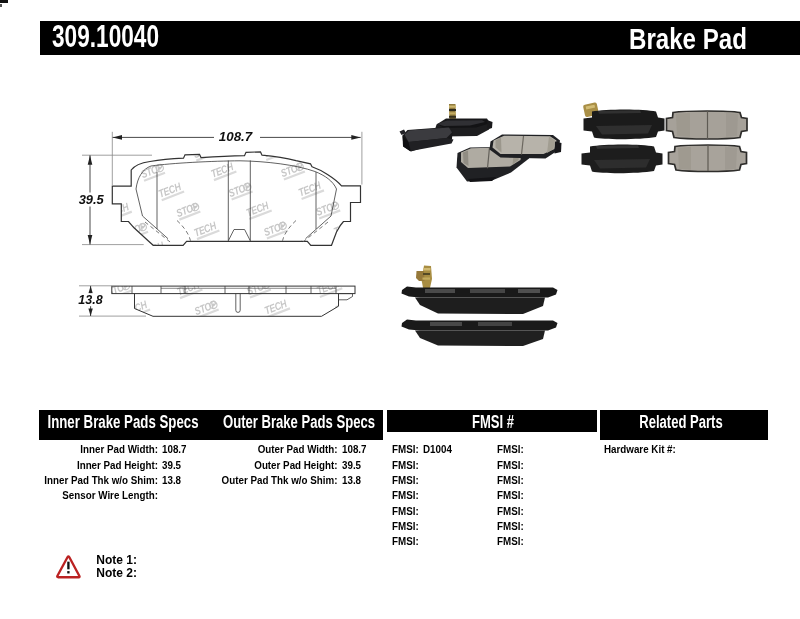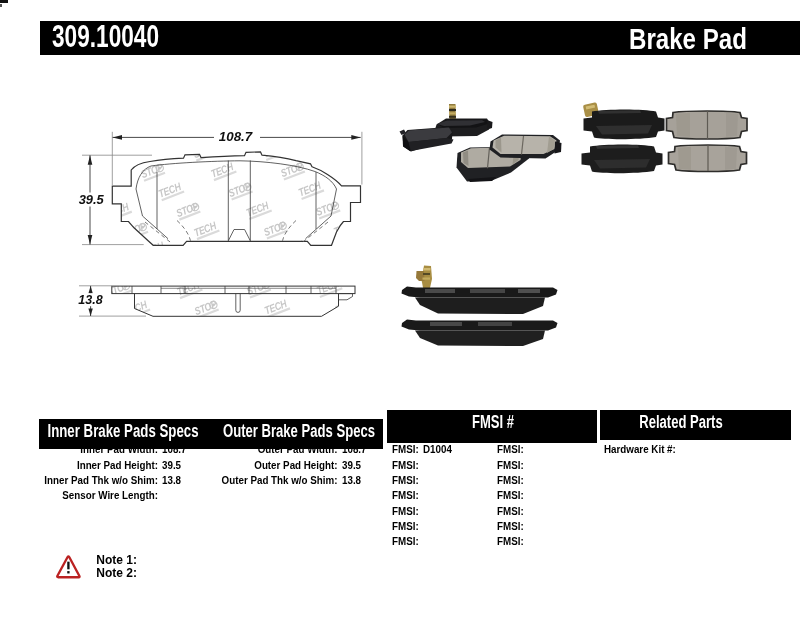--- a/index.html
+++ b/index.html
@@ -329,28 +329,28 @@
     <path d="M425,289 L455,289 L455,293 L425,293 Z" fill="#4a4a4a"></path>
     <path d="M470,289 L505,289 L505,293 L470,293 Z" fill="#454545"></path>
     <path d="M518,289 L540,289 L540,293 L518,293 Z" fill="#4f4f4f"></path>
     <path d="M402,323 L407,319.5 L416,320.5 L553,320.5 L557.5,323 L556,327.5 L548,330.5 L420,330.5 L409,329.5 L401.5,326.5 Z" fill="#1a1a1a"></path>
     <path d="M415,330.5 L545,330.5 L543,339 L523,346 L438,345.5 L420,338 Z" fill="#202020"></path>
     <path d="M430,322 L462,322 L462,326 L430,326 Z" fill="#484848"></path>
     <path d="M478,322 L512,322 L512,326 L478,326 Z" fill="#434343"></path>
   </g>
 </svg>
 
-<div class="hdrbar" style="left:38.8px;top:410.3px;width:344.2px;height:29.7px;margin-top:9px;">
+<div class="hdrbar" style="left:38.8px;top:410.3px;width:344.2px;height:29.7px;">
   <span class="hspan" style="left:84.7px;top:3px;transform:translateX(-50%) scaleX(0.725);transform-origin:50% 0;">Inner Brake Pads Specs</span>
   <span class="hspan" style="left:260.2px;top:3px;transform:translateX(-50%) scaleX(0.716);transform-origin:50% 0;">Outer Brake Pads Specs</span>
 </div>
-<div class="hdrbar" style="left:386.5px;top:410.3px;width:210.5px;height:33px;">
+<div class="hdrbar" style="left:386.5px;top:410.3px;width:210.5px;height:22px;">
   <span class="hspan" style="left:106px;top:3px;transform:translateX(-50%) scaleX(0.713);transform-origin:50% 0;">FMSI #</span>
 </div>
-<div class="hdrbar" style="left:599.7px;top:410.3px;width:191px;height:29.7px;">
+<div class="hdrbar" style="left:599.7px;top:410.3px;width:168px;height:29.7px;">
   <span class="hspan" style="left:81.3px;top:3px;transform:translateX(-50%) scaleX(0.714);transform-origin:50% 0;">Related Parts</span>
 </div>
 
 <div class="cell" style="left:0px;top:442.2px;width:158px;text-align:right;transform:scaleX(0.83);transform-origin:100% 0;">Inner Pad Width:
 Inner Pad Height:
 Inner Pad Thk w/o Shim:
 Sensor Wire Length:</div>
 <div class="cell" style="left:162px;top:442.2px;transform:scaleX(0.83);transform-origin:0 0;">108.7
 39.5
 13.8</div>

